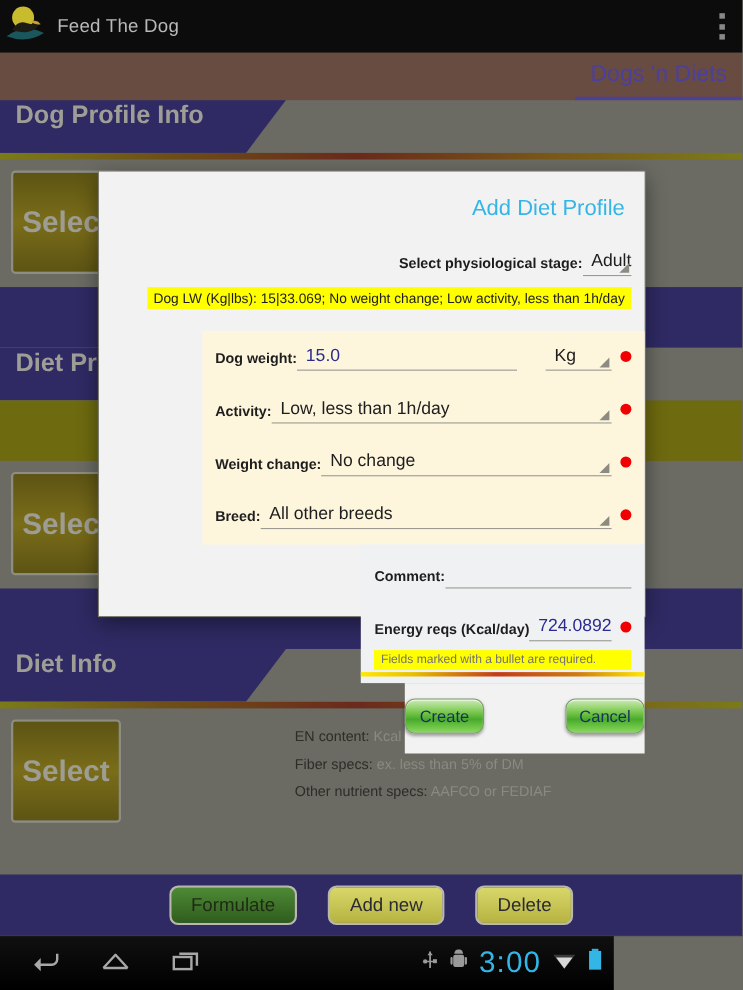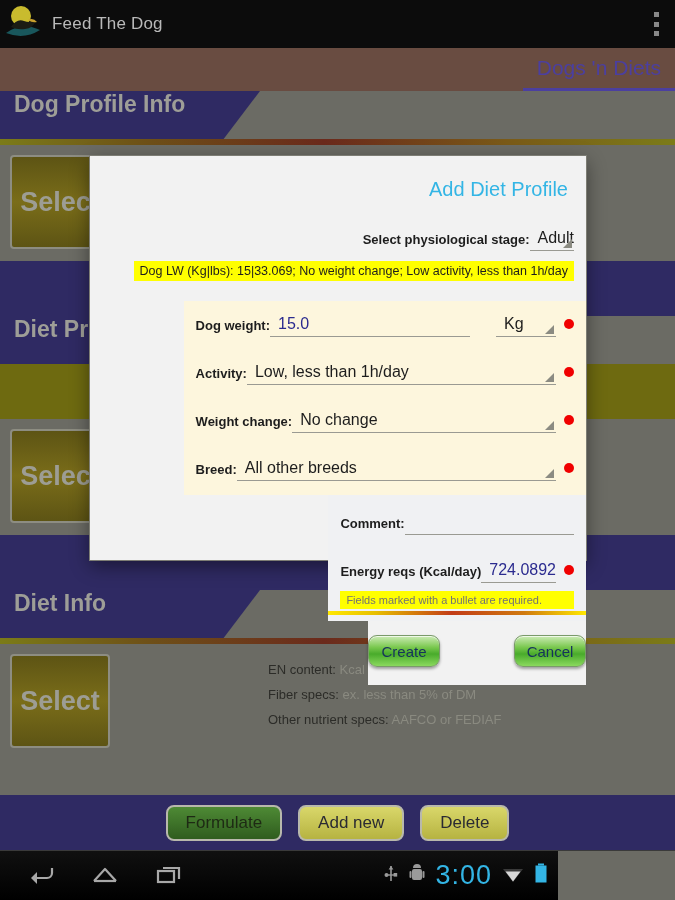--- a/index.html
+++ b/index.html
@@ -73,21 +73,21 @@
   .navyband { height: 55px; width:100%; background:#2f2a63; }
   .oliveband { height: 55px; width:100%; background:#6e6a10; }
 
   .spec-list { position:absolute; left:268px; top:0; }
   .spec-line { font-size: 13px; color:#2c2c28; margin-bottom: 10px; white-space:nowrap; }
   .spec-line b { font-weight: normal; }
   .spec-line span { color:#8a8a80; }
 
   .footer-btns {
     position:absolute; left:0; bottom:0; width:675px; height:56px;
-    background:#2f2a63; display:flex; align-items:center; justify-content:center; gap:16px;
+    background:#2f2a63; display:flex; align-items:center; justify-content:center; gap:28px;
   }
   .fbtn {
     height: 36px; padding: 0 18px; border-radius: 8px;
     border: 2px solid #b8b8ac;
     font-size: 17px; color:#2a2a32;
     display:flex; align-items:center; justify-content:center;
   }
   .fbtn.green { background: linear-gradient(to bottom,#4e8a35,#2f5c1e); color:#1e2a14; }
   .fbtn.olive { background: linear-gradient(to bottom,#d9d76a,#b6b341); }
   .dialog {

